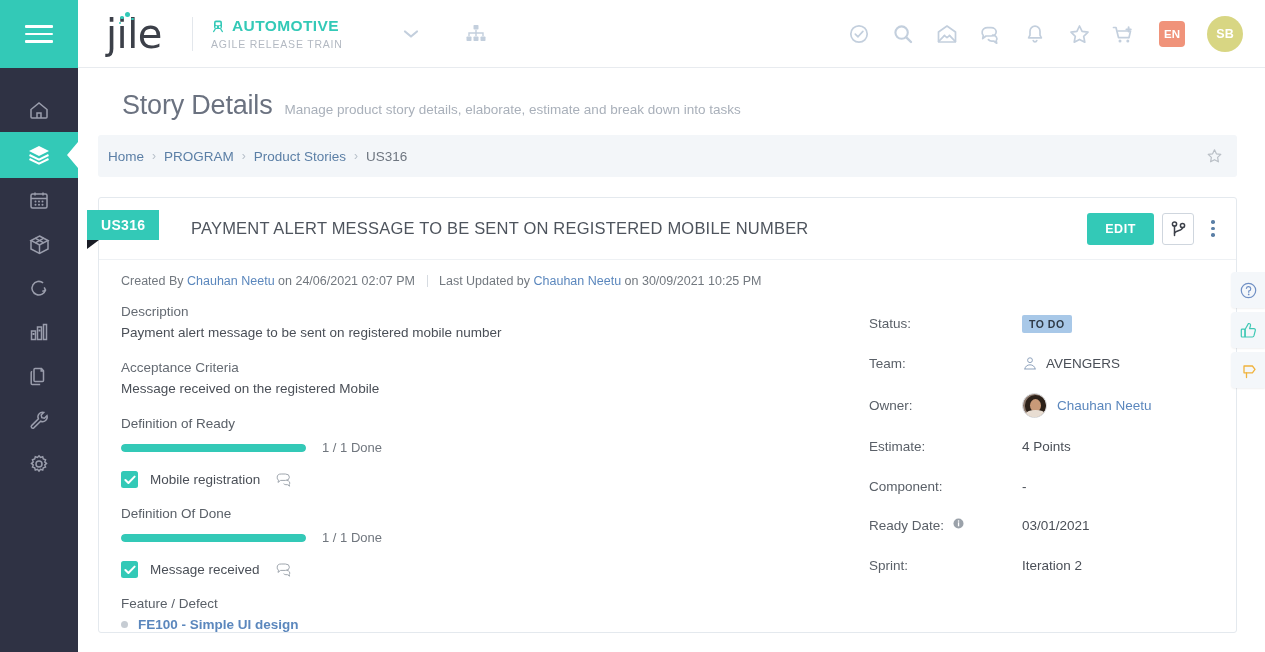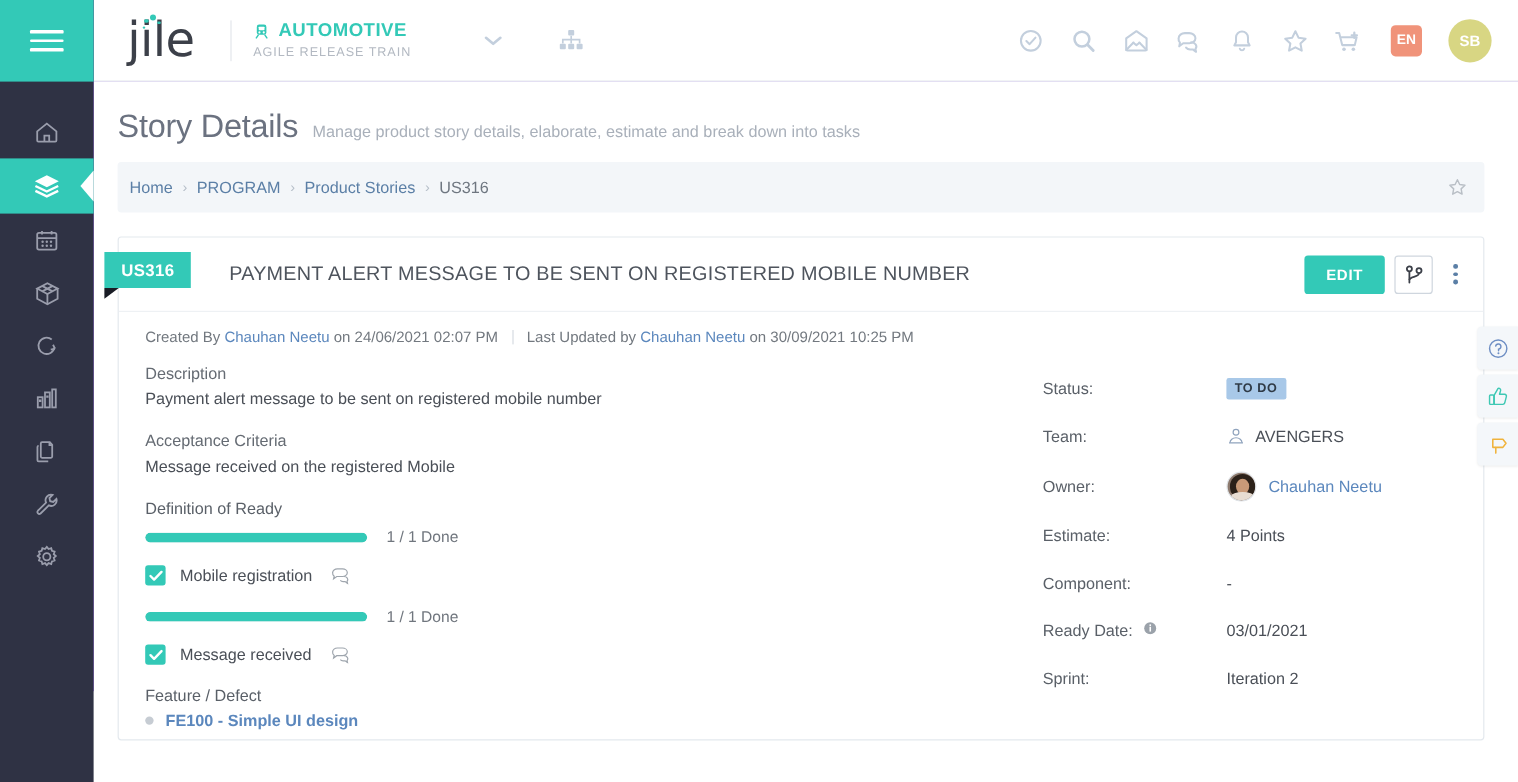--- a/index.html
+++ b/index.html
@@ -9,21 +9,21 @@
     height: 652px;
     overflow: hidden;
     font-family: "Liberation Sans", sans-serif;
     background: #ffffff;
   }
 
   #app {
     position: relative;
     width: 1265px;
     height: 576px;
-    background: #6d28d9;
+    background: #e5e5e5;
   }
 
   
   .sidebar {
     position: absolute;
     left: 0; top: 0;
     width: 78px;
     height: 652px;
     background: #2f3244;
     z-index: 20;
@@ -204,20 +204,21 @@
   .page-head {
     padding: 22px 0 0 20px;
     display: flex;
     align-items: baseline;
   }
   .page-title {
     font-size: 27px;
     color: #6b7280;
     font-weight: 400;
     letter-spacing: -0.2px;
+    margin-left: 24px;
   }
   .page-subtitle {
     font-size: 13.5px;
     color: #a9b0ba;
     margin-left: 12px;
   }
 
   .breadcrumb-bar {
     margin: 14px 28px 0 20px;
     height: 42px;
@@ -814,20 +815,21 @@
             </div>
             <div class="check-label">Mobile registration</div>
             <div class="chat-ico">
               <svg width="17" height="15" viewBox="0 0 17 15">
                 <path d="M1.2 5.2 a4 3.2 0 0 1 4 -3.2 h4.2 a4 3.2 0 0 1 0 6.4 H4.6 L2 10.4 L2.5 8.2 a3.2 3.2 0 0 1 -1.3 -3 Z" stroke="#9ea5ad" stroke-width="1" fill="none"></path>
                 <path d="M10.6 8.4 a3.2 2.6 0 0 1 2.6 4.1 l0.4 1.7 -2 -1.5 h-1.7 a3.2 2.6 0 0 1 -2.3 -1" stroke="#9ea5ad" stroke-width="1" fill="none"></path>
               </svg>
             </div>
           </div>
 
+          <div class="sect-label-strong">Definition Of Done</div>
           <div class="progress-row">
             <div class="progress-track">
               <div class="progress-fill" id="dod-fill" style="width: 100%;"></div>
             </div>
             <div class="progress-text">1 / 1 Done</div>
           </div>
           <div class="check-row">
             <div class="cbox">
               <svg width="12" height="10" viewBox="0 0 12 10">
                 <path d="M1.4 5 L4.4 8 L10.6 1.6" stroke="#ffffff" stroke-width="2" fill="none" stroke-linecap="round" stroke-linejoin="round"></path>

